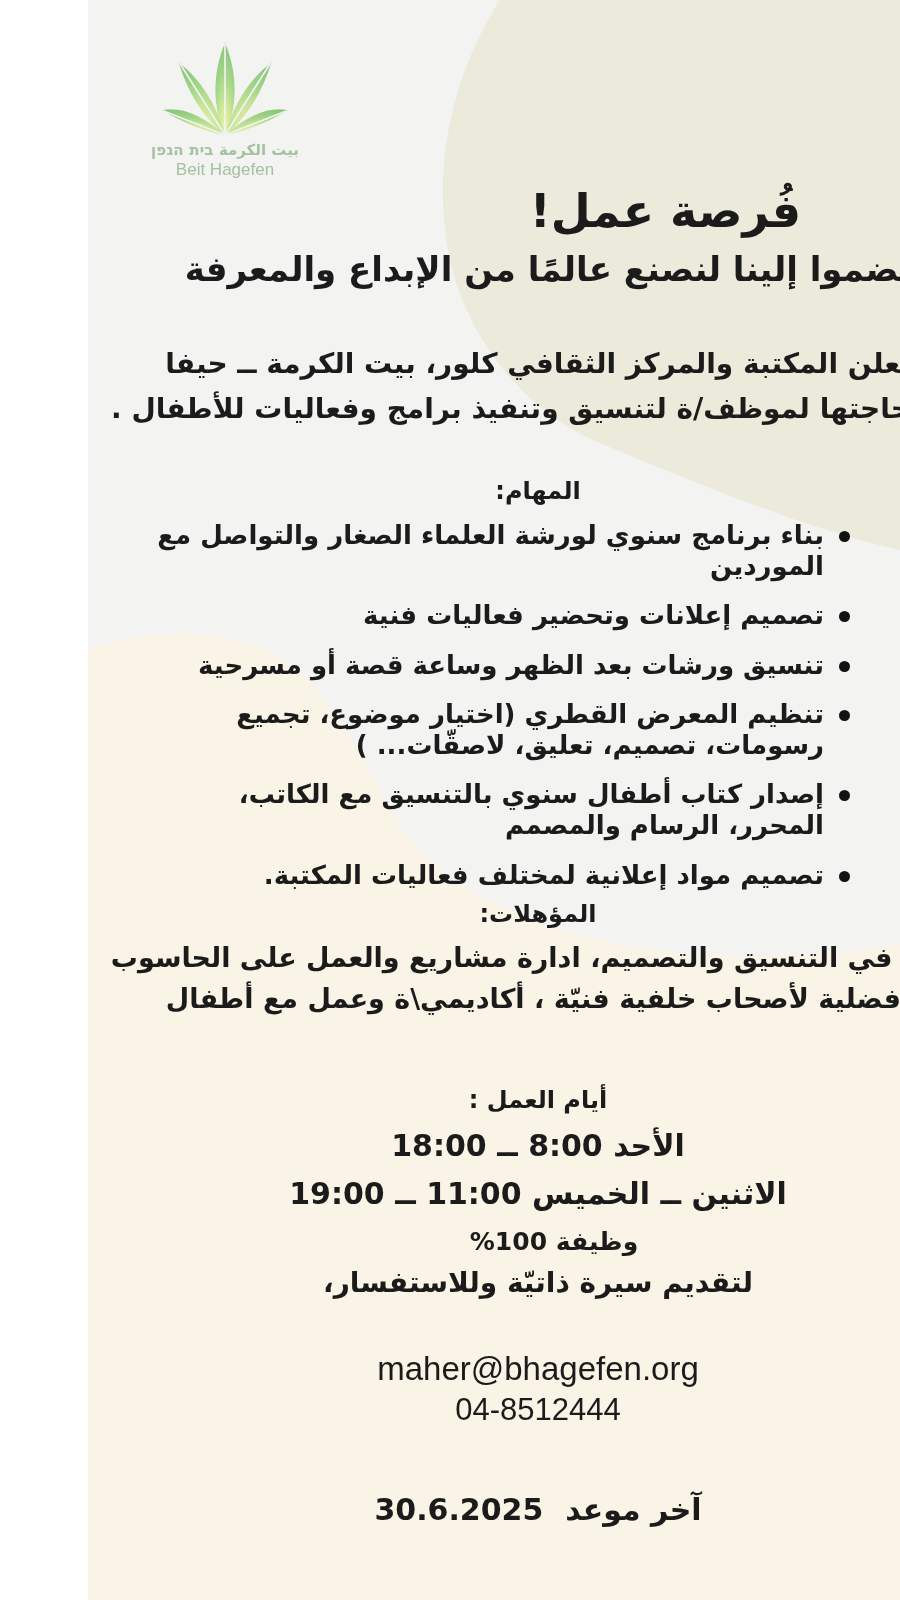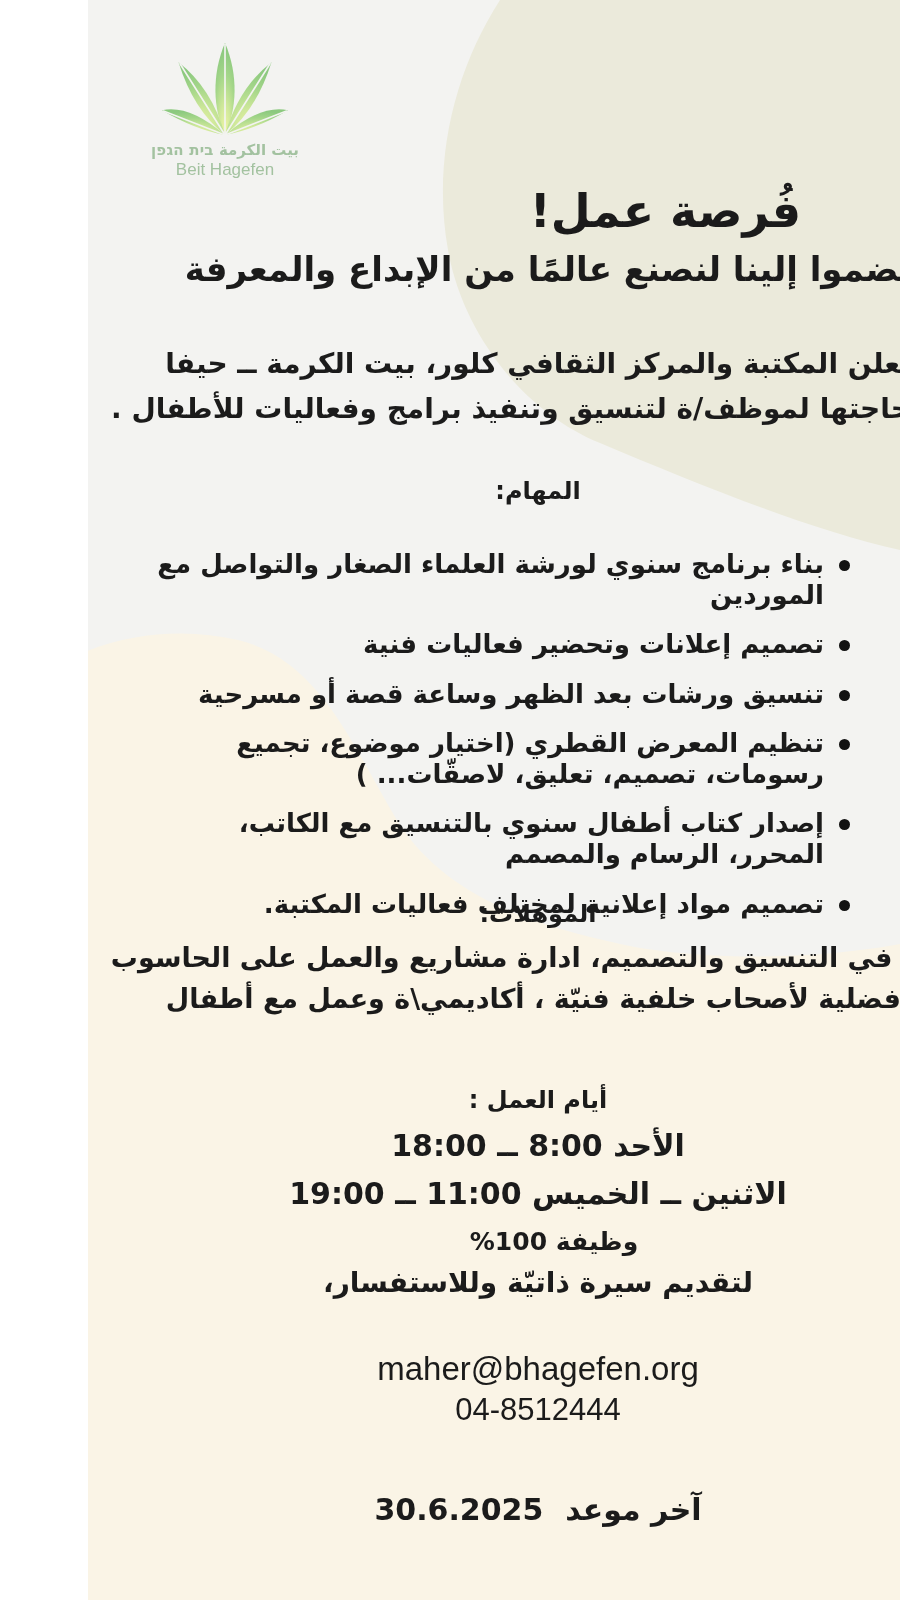--- a/index.html
+++ b/index.html
@@ -25,21 +25,21 @@
           font-size:46px; font-weight:900; letter-spacing:-1px;margin-left:20px; }
   .subtitle{ top:249px; left:16px; width:900px; text-align:center; font-size:34px; font-weight:800; }
   .intro{ top:341px; left:0; width:900px; text-align:center; font-size:28px; line-height:45px; }
   .intro .l1{ font-weight:700; }
   .intro .l2{ font-weight:600; }
 
   .sec-heading{ left:0; width:900px; text-align:center; font-size:24px; font-weight:800; }
   .tasks-heading{ top:477px; }
 
   .tasks{ top:520px; right:50px; left:36px; }
-  .tasks ul{ list-style:none;margin-top:29px; }
+  .tasks ul{ list-style:none; }
   .tasks li{ display:flex; margin-bottom:18px; font-size:26px; font-weight:600; line-height:1.2; }
   .dot{ width:11px; height:11px; border-radius:50%; background:#121212; flex:0 0 auto;
         margin-left:15px; margin-top:11px; }
   .task-text{ text-align:right; }
   .task-text.narrow{ max-width:600px; }
 
   .quals{ top:900px; left:0; width:900px; text-align:center; }
   .quals .q1{ margin-top:14px; font-size:27px; font-weight:600; }
   .quals .q2{ margin-top:10px; font-size:27px; font-weight:800; }
 

